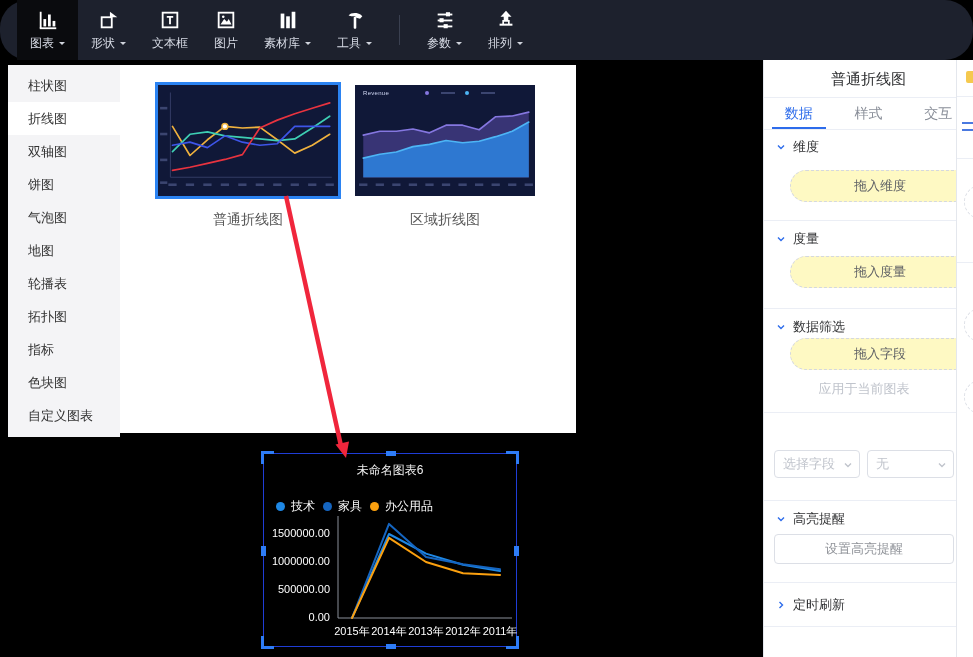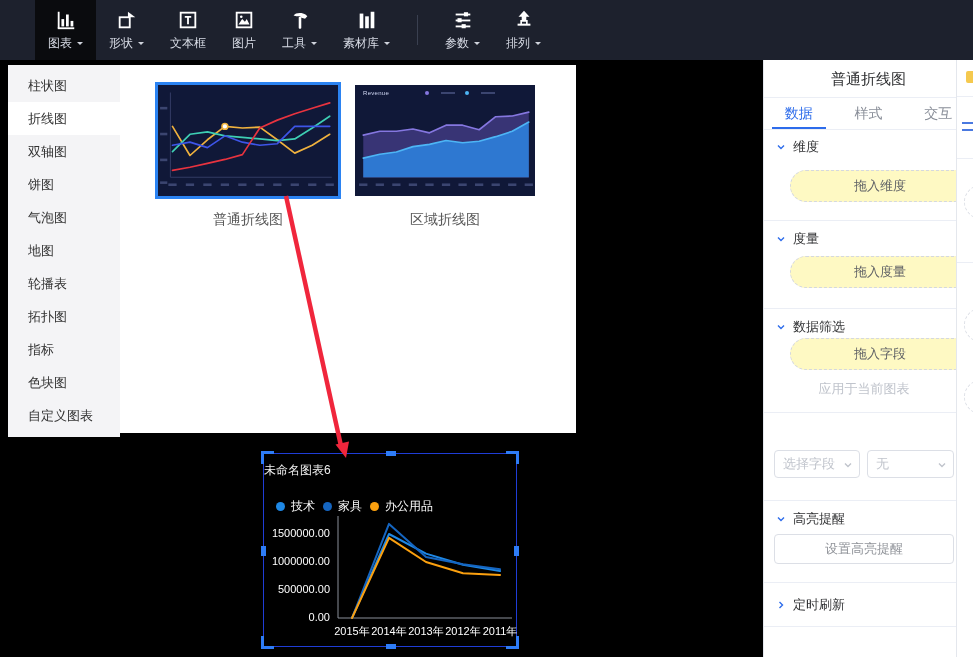--- a/index.html
+++ b/index.html
@@ -1,21 +1,21 @@
 <!DOCTYPE html>
 <html><head>
 <meta charset="utf-8">
 <style>
   * { margin:0; padding:0; box-sizing:border-box; }
   html,body { width:973px; height:657px; }
   body { font-family:"Liberation Sans","DejaVu Sans",sans-serif; background:#000; }
   #stage { position:relative; width:973px; height:657px; overflow:hidden; background:#000; }
 
   
-  .toolbar { position:absolute; left:0; top:0; width:973px; height:60px; background:#1d212d; display:flex; align-items:stretch; padding-left:35px; z-index:30; }
+  .toolbar { position:absolute; left:0; top:0; width:973px; height:60px; background:#1d212d; display:flex; align-items:stretch; padding-left:17px; z-index:30;border-radius:28px; }
   .tb-btn { height:60px; display:flex; flex-direction:column; align-items:center; justify-content:center; gap:4px; padding:0 13px; cursor:pointer; }
   .tb-btn.active { background:#0a0b0e; }
   .tb-label { font-size:12px; color:#d8dce6; display:flex; align-items:center; white-space:nowrap; }
   .tb-icon { height:22px; display:flex; align-items:flex-end; }
   .tb-icon svg { display:block; }
   .caret { width:0; height:0; border:3.5px solid transparent; border-top-color:#cfd3dc; display:inline-block; margin-left:5px; transform:translateY(2px); }
   .tb-divider { width:1px; height:30px; background:#3a4050; align-self:center; margin:0 14px; }
 
   
   .menu { position:absolute; left:8px; top:65px; width:112px; height:372px; background:#f4f4f6; z-index:20; padding-top:4px; }
@@ -29,21 +29,21 @@
   .thumb-card svg { display:block; width:100%; height:100%; }
   .thumb-label { position:absolute; width:180px; text-align:center; font-size:14px; color:#595959; }
   .thumb-annot { position:absolute; left:8px; top:5px; font-size:6px; color:#cfd6f3; letter-spacing:.3px; }
   .thumb-legend { position:absolute; top:6px; left:70px; display:flex; gap:10px; align-items:center; }
   .thumb-legend i { width:4px; height:4px; border-radius:50%; display:inline-block; }
   .thumb-legend s { width:14px; height:2px; background:#3b4570; display:inline-block; text-decoration:none; margin-left:2px;}
 
   
   .widget { position:absolute; left:263px; top:453px; width:254px; height:194px; border:1px solid #1f3dd6; z-index:10; cursor:move; }
   .widget svg.plot { position:absolute; left:0; top:0; }
-  .w-title { position:absolute; left:0; top:8px; width:100%; font-size:12px; color:#f0f0f0; }
+  .w-title { position:absolute; left:0; top:8px; width:100%; text-align:center; font-size:12px; color:#f0f0f0; }
   .w-legend { position:absolute; left:12px; top:44px; display:flex; gap:8px; align-items:center; }
   .w-legend .li { display:flex; align-items:center; gap:6px; font-size:12px; color:#fff; }
   .w-legend .dot { width:9px; height:9px; border-radius:50%; display:inline-block; }
   .ytick { position:absolute; left:2px; width:64px; text-align:right; font-size:11px; color:#fff; }
   .xtick { position:absolute; width:44px; text-align:center; font-size:11px; color:#fff; top:170px; }
   .handle { position:absolute; background:#2e7cf6; z-index:3; }
   .corner { position:absolute; width:13px; height:13px; z-index:3; }
   .corner.tl { left:-3px; top:-3px; border-left:3px solid #2e7cf6; border-top:3px solid #2e7cf6; }
   .corner.tr { right:-3px; top:-3px; border-right:3px solid #2e7cf6; border-top:3px solid #2e7cf6; }
   .corner.bl { left:-3px; bottom:-3px; border-left:3px solid #2e7cf6; border-bottom:3px solid #2e7cf6; }
@@ -126,39 +126,39 @@
             <circle cx="9" cy="8.5" r="1.4" fill="#fff"></circle>
           </svg>
       </span>
       <span class="tb-label">
           <span>图片</span>
         </span>
     </div>
     <div class="tb-btn">
       <span class="tb-icon">
         <svg width="22" height="22" viewBox="0 0 24 24">
-            <path d="M5 7c2-3.5 10-3.5 13-1l2 2-2.5 2.5-4-1-1.5-1.5H8z" fill="#fff"></path>
-            <rect x="10.6" y="8.5" width="2.8" height="13" rx="1" fill="#fff"></rect>
-          </svg>
-      </span>
-      <span class="tb-label">
-          <span>工具</span>
-          <i class="caret"></i>
-        </span>
-    </div>
-    <div class="tb-btn">
-      <span class="tb-icon">
-        <svg width="22" height="22" viewBox="0 0 24 24">
             <rect x="4" y="5" width="4" height="16" fill="#fff"></rect>
             <rect x="10" y="8" width="4" height="13" fill="#fff"></rect>
             <rect x="16" y="3" width="4" height="18" fill="#fff"></rect>
           </svg>
       </span>
       <span class="tb-label">
           <span>素材库</span>
+          <i class="caret"></i>
+        </span>
+    </div>
+    <div class="tb-btn">
+      <span class="tb-icon">
+        <svg width="22" height="22" viewBox="0 0 24 24">
+            <path d="M5 7c2-3.5 10-3.5 13-1l2 2-2.5 2.5-4-1-1.5-1.5H8z" fill="#fff"></path>
+            <rect x="10.6" y="8.5" width="2.8" height="13" rx="1" fill="#fff"></rect>
+          </svg>
+      </span>
+      <span class="tb-label">
+          <span>工具</span>
           <i class="caret"></i>
         </span>
     </div>
     <div class="tb-divider"></div>
     <div class="tb-btn">
       <span class="tb-icon">
         <svg width="22" height="22" viewBox="0 0 24 24">
             <rect x="4" y="5" width="16" height="2" fill="#fff"></rect>
             <rect x="13" y="3.5" width="4.5" height="4.5" fill="#fff"></rect>
             <rect x="4" y="11.5" width="16" height="2" fill="#fff"></rect>

